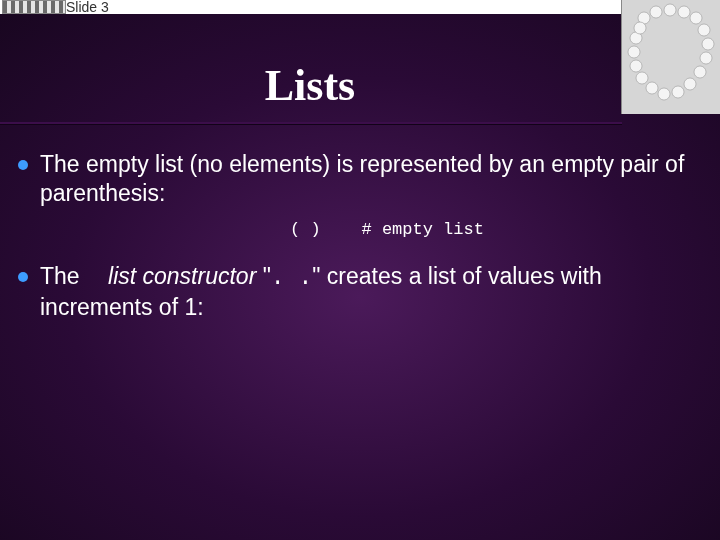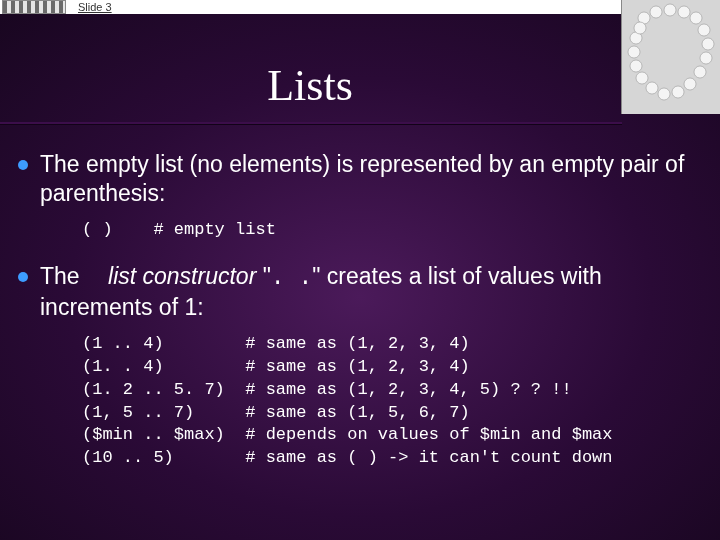--- a/index.html
+++ b/index.html
@@ -29,44 +29,43 @@
   }
   .logo {
     width: 64px; height: 14px;
     margin-left: 2px;
     background:
       repeating-linear-gradient(90deg, #6b6b6b 0 4px, #e6e6e6 4px 8px);
     border: 1px solid #888;
     box-sizing: border-box;
   }
   .slidelabel {
-    font-size: 11px;
+    font-size: 14px;
     color: #333;
-    margin-left: 12px;
+    margin-left: 0;
     font-family: Arial, sans-serif;
-    text-decoration: underline;
   }
   .pearls {
     position: absolute;
     right: 0; top: 0;
     width: 98px; height: 114px;
     background: #d9d9d9;
     border-left: 1px solid #888;
     overflow: hidden;
   }
   .pearls svg { width: 100%; height: 100%; display: block; }
   .title {
     position: absolute;
     top: 60px;
     left: 0;
     width: 620px;
     text-align: center;
     font-family: "Times New Roman", Times, serif;
     font-size: 44px;
-    font-weight: 400;
+    font-weight: 700;
     color: #ffffff;
   }
   .midline {
     position: absolute;
     top: 122px;
     left: 0;
     width: 622px;
     height: 2px;
     background: #3b0e4a;
     box-shadow: 0 1px 0 #120218;
@@ -96,20 +95,21 @@
   }
   .btext .mono { font-family: "Courier New", monospace; }
   .btext .it { font-style: italic; margin-left: 22px; }
   .code {
     font-family: "Courier New", monospace;
     font-size: 17px;
     line-height: 1.35;
     white-space: pre;
     color: #ffffff;
     margin: 10px 0 20px 64px;
+    text-align: center;
   }
 </style>
 </head>
 <body>
 
 <div class="slide">
 
   <div class="topbar">
     <div class="logo" title="COMPAN logo"></div>
     <div class="slidelabel">Slide 3</div>
@@ -151,21 +151,15 @@
       <div class="btext">The empty list (no elements) is represented by an empty pair of parenthesis:</div>
     </div>
     <div class="code">( )    # empty list</div>
 
     <div class="bullet">
       <div class="dot"></div>
       <div class="btext">
         <span>The </span><span class="it">list constructor</span><span> "</span><span class="mono">. .</span><span>" creates a list of values with increments of 1:</span>
       </div>
     </div>
-    <div class="code">(1 .. 4)        # same as (1, 2, 3, 4)
-(1. . 4)        # same as (1, 2, 3, 4)
-(1. 2 .. 5. 7)  # same as (1, 2, 3, 4, 5) ? ? !!
-(1, 5 .. 7)     # same as (1, 5, 6, 7)
-($min .. $max)  # depends on values of $min and $max
-(10 .. 5)       # same as ( ) -&gt; it can't count down</div>
 
   </div>
 </div>
 
 </body></html>

